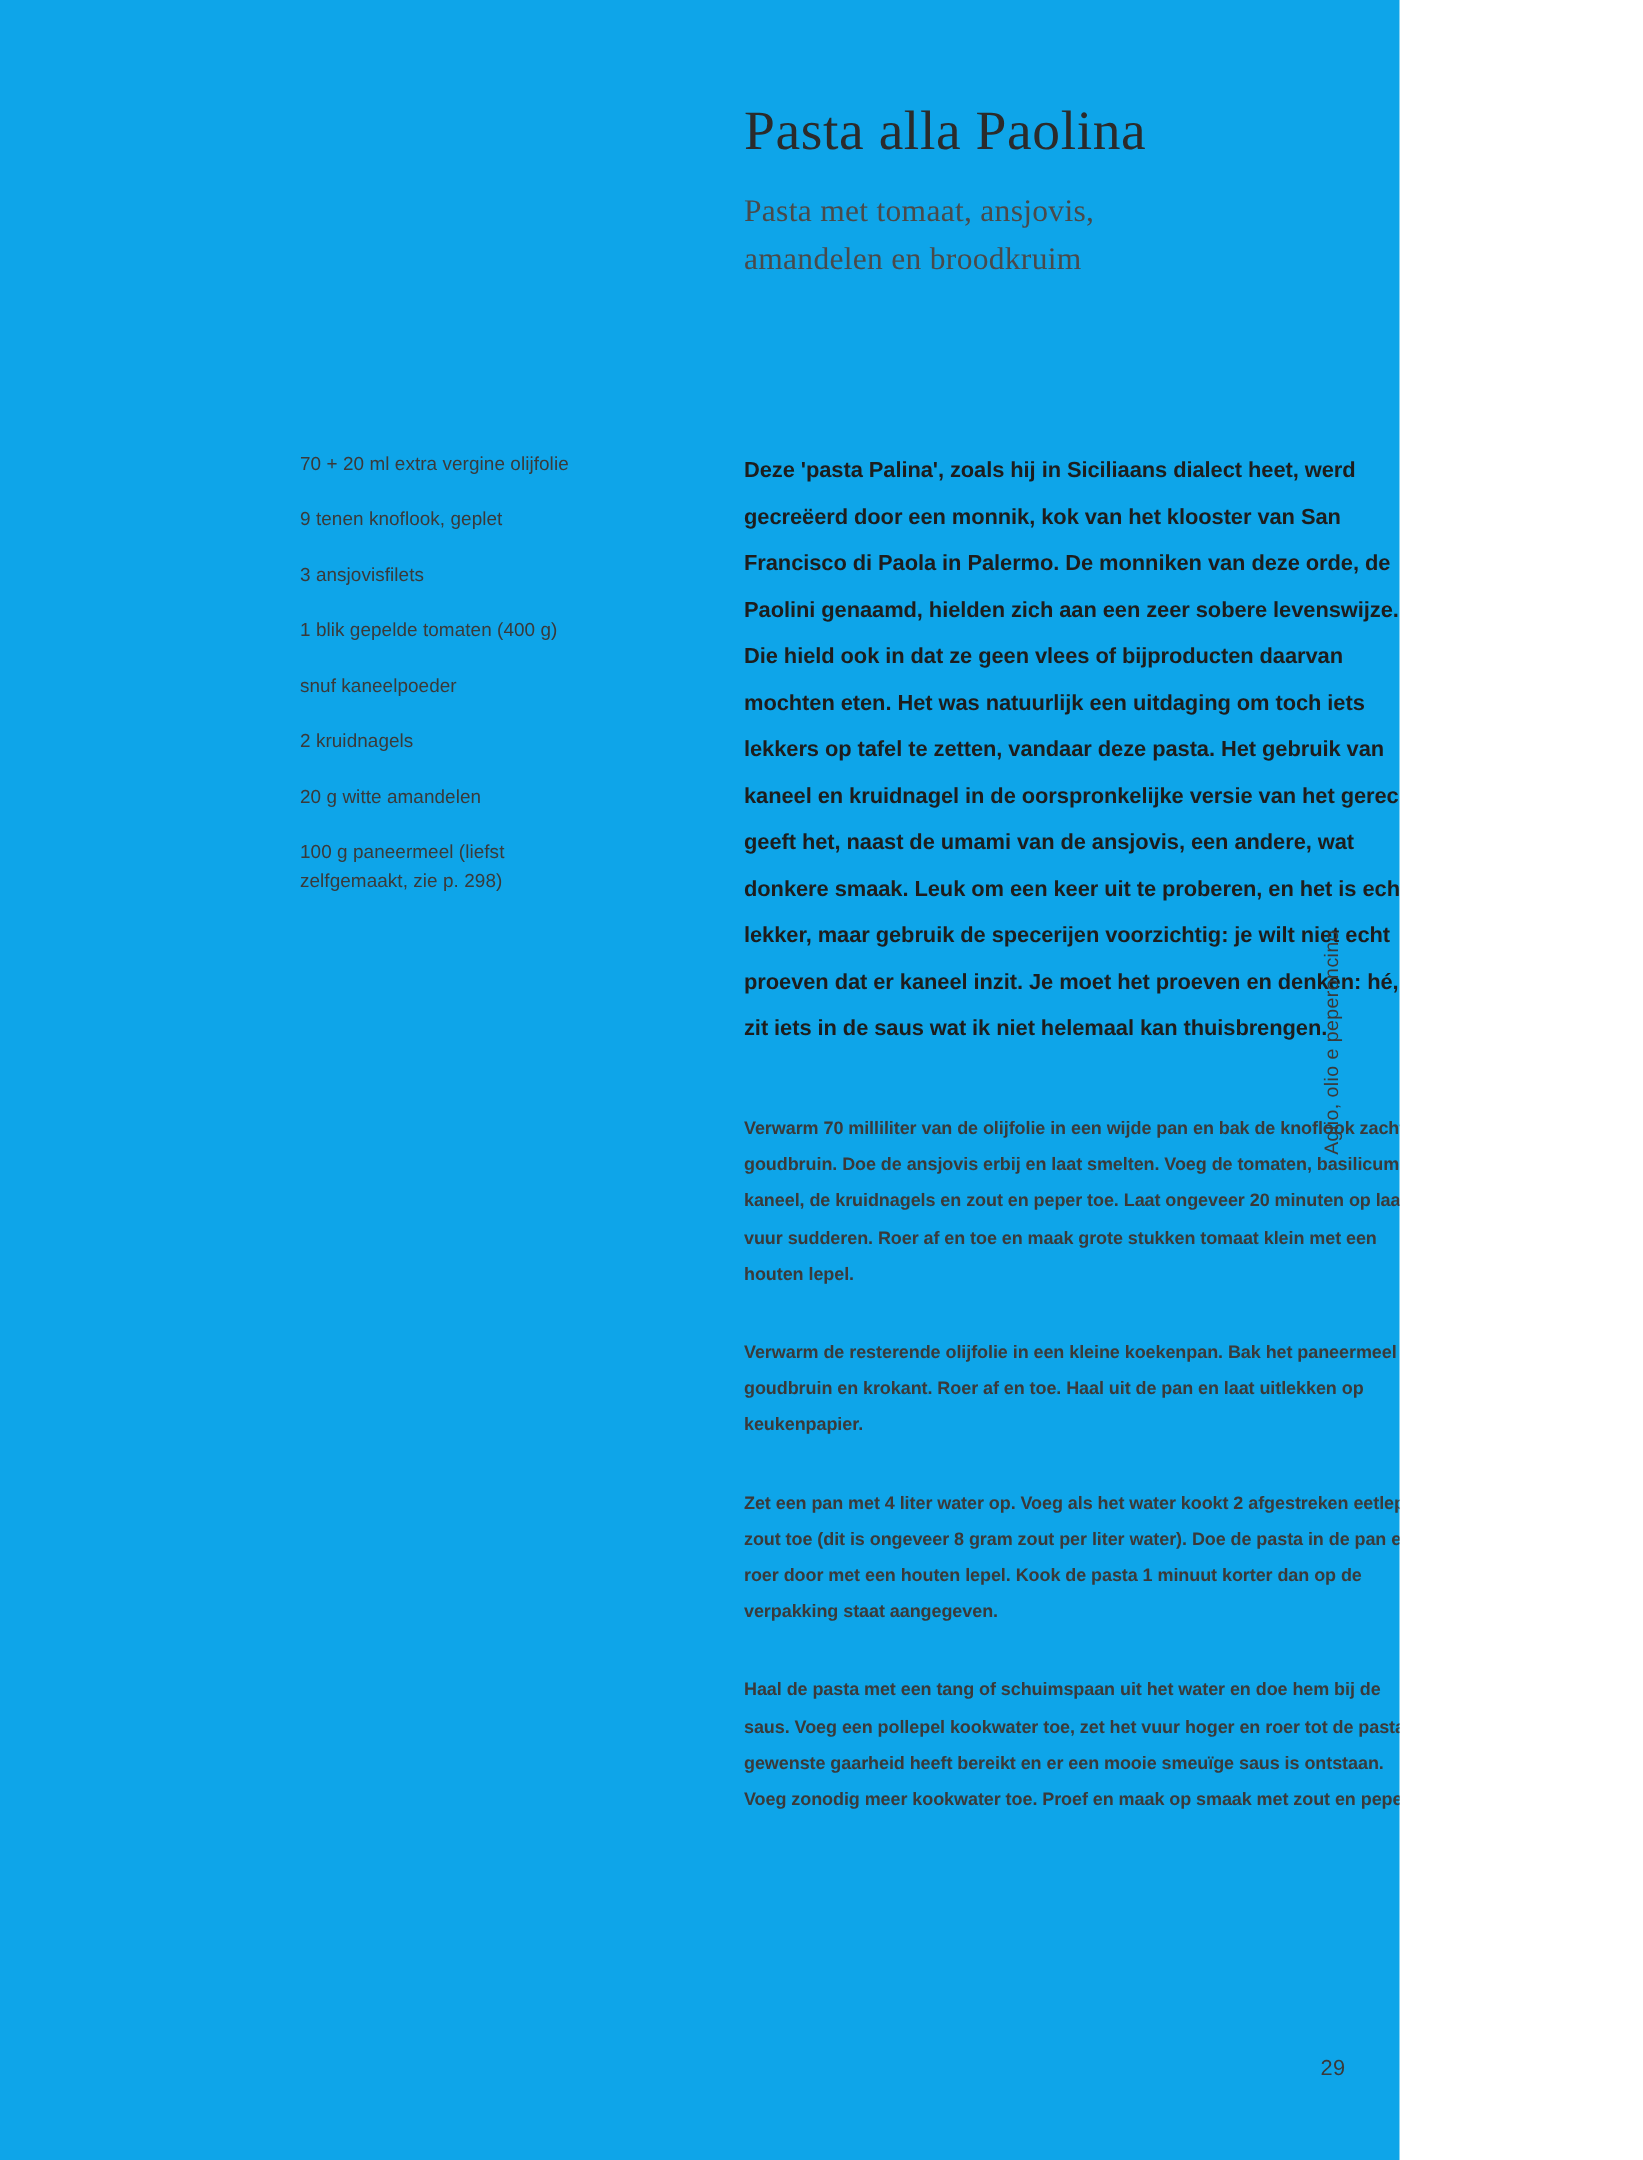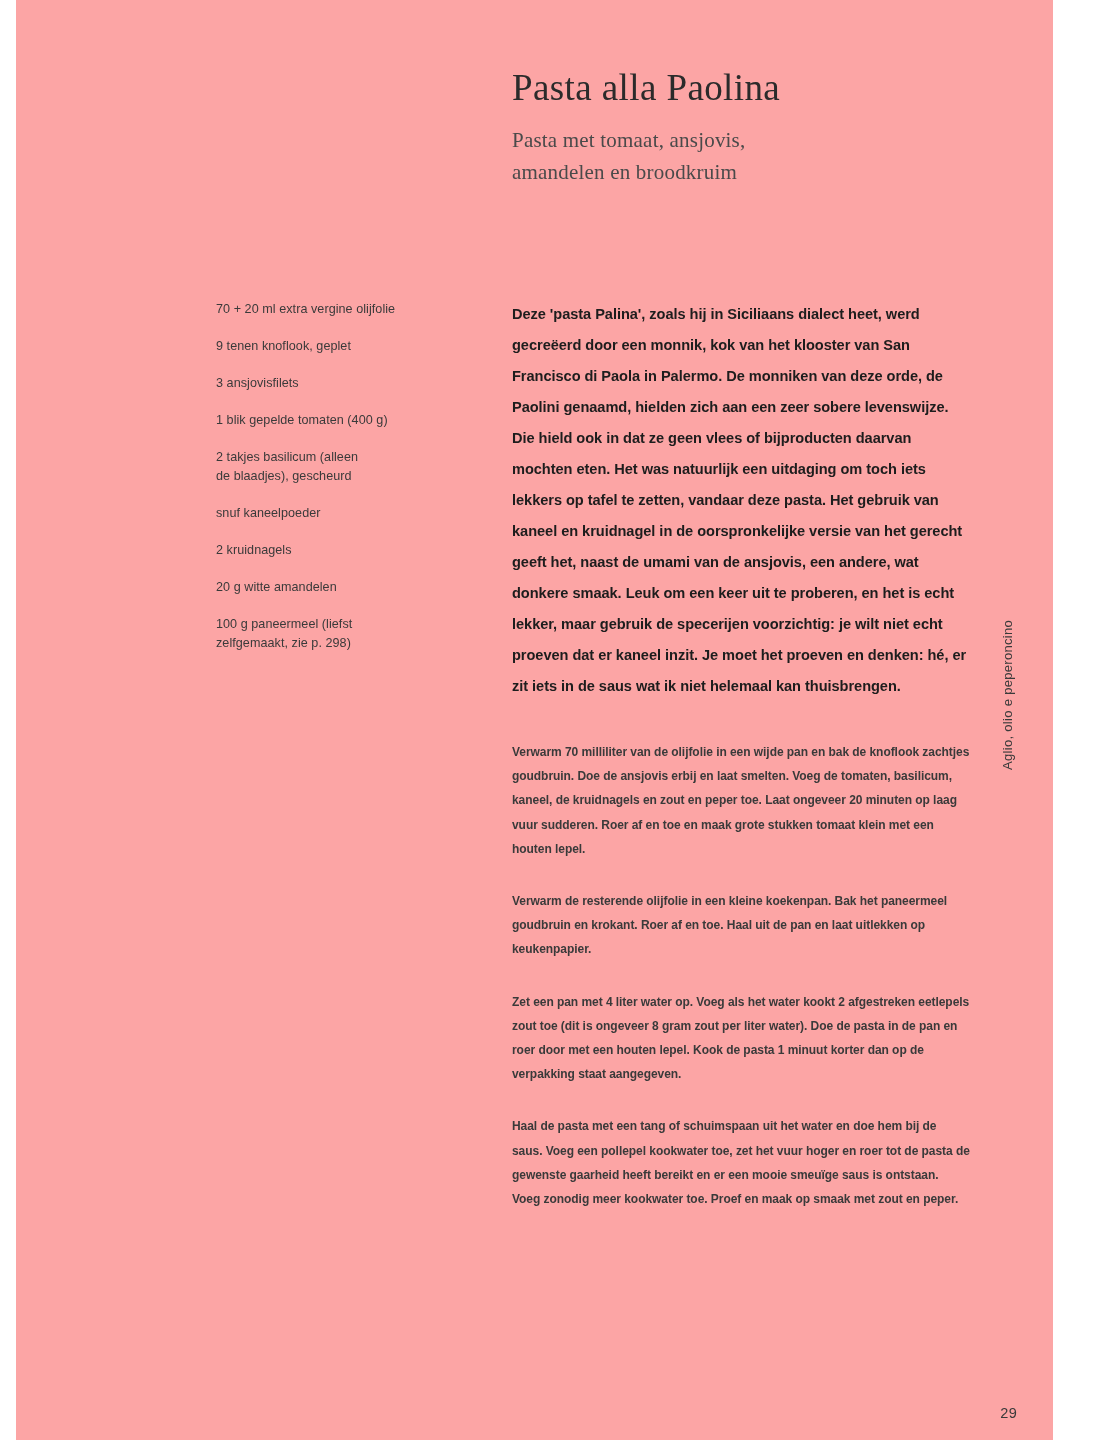--- a/index.html
+++ b/index.html
@@ -7,26 +7,25 @@
     margin: 0;
     padding: 0;
     background: #ffffff;
   }
   body {
     font-family: "Liberation Sans", sans-serif;
     -webkit-font-smoothing: antialiased;
   }
   .page {
     position: relative;
-    width: 1037px;
+    width: 933px;
     height: 1440px;
-    background: #fca5a5;
+    background: #0ea5e9;
     overflow: hidden;
     box-sizing: border-box;
-    margin-left: 16px;
   }
 
   
   .header {
     position: absolute;
     left: 496px;
     top: 66px;
     width: 470px;
   }
   .recipe-title {
@@ -102,21 +101,21 @@
     writing-mode: vertical-rl;
     transform: rotate(180deg);
     transform-origin: center;
     white-space: nowrap;
   }
 
   
   .page-number {
     position: absolute;
     right: 36px;
-    bottom: 19px;
+    bottom: 53px;
     font-size: 14.5px;
     color: #3a3a3a;
     letter-spacing: 0.3px;
   }
 </style>
 </head>
 <body>
 
 <div class="page">
 
@@ -124,22 +123,20 @@
     <h1 class="recipe-title">Pasta alla Paolina</h1>
     <p class="recipe-subtitle">Pasta met tomaat, ansjovis,
 amandelen en broodkruim</p>
   </div>
 
   <div class="ingredients">
     <p class="ingredient-item">70 + 20 ml extra vergine olijfolie</p>
     <p class="ingredient-item">9 tenen knoflook, geplet</p>
     <p class="ingredient-item">3 ansjovisfilets</p>
     <p class="ingredient-item">1 blik gepelde tomaten (400 g)</p>
-    <p class="ingredient-item">2 takjes basilicum (alleen
-de blaadjes), gescheurd</p>
     <p class="ingredient-item">snuf kaneelpoeder</p>
     <p class="ingredient-item">2 kruidnagels</p>
     <p class="ingredient-item">20 g witte amandelen</p>
     <p class="ingredient-item">100 g paneermeel (liefst
 zelfgemaakt, zie p. 298)</p>
   </div>
 
   <div class="main-col">
     <p class="intro-paragraph">Deze 'pasta Palina', zoals hij in Siciliaans dialect heet, werd gecreëerd door een monnik, kok van het klooster van San Francisco di Paola in Palermo. De monniken van deze orde, de Paolini genaamd, hielden zich aan een zeer sobere levenswijze. Die hield ook in dat ze geen vlees of bijproducten daarvan mochten eten. Het was natuurlijk een uitdaging om toch iets lekkers op tafel te zetten, vandaar deze pasta. Het gebruik van kaneel en kruidnagel in de oorspronkelijke versie van het gerecht geeft het, naast de umami van de ansjovis, een andere, wat donkere smaak. Leuk om een keer uit te proberen, en het is echt lekker, maar gebruik de specerijen voorzichtig: je wilt niet echt proeven dat er kaneel inzit. Je moet het proeven en denken: hé, er zit iets in de saus wat ik niet helemaal kan thuisbrengen.</p>
     <p class="step-paragraph">Verwarm 70 milliliter van de olijfolie in een wijde pan en bak de knoflook zachtjes goudbruin. Doe de ansjovis erbij en laat smelten. Voeg de tomaten, basilicum, kaneel, de kruidnagels en zout en peper toe. Laat ongeveer 20 minuten op laag vuur sudderen. Roer af en toe en maak grote stukken tomaat klein met een houten lepel.</p>

